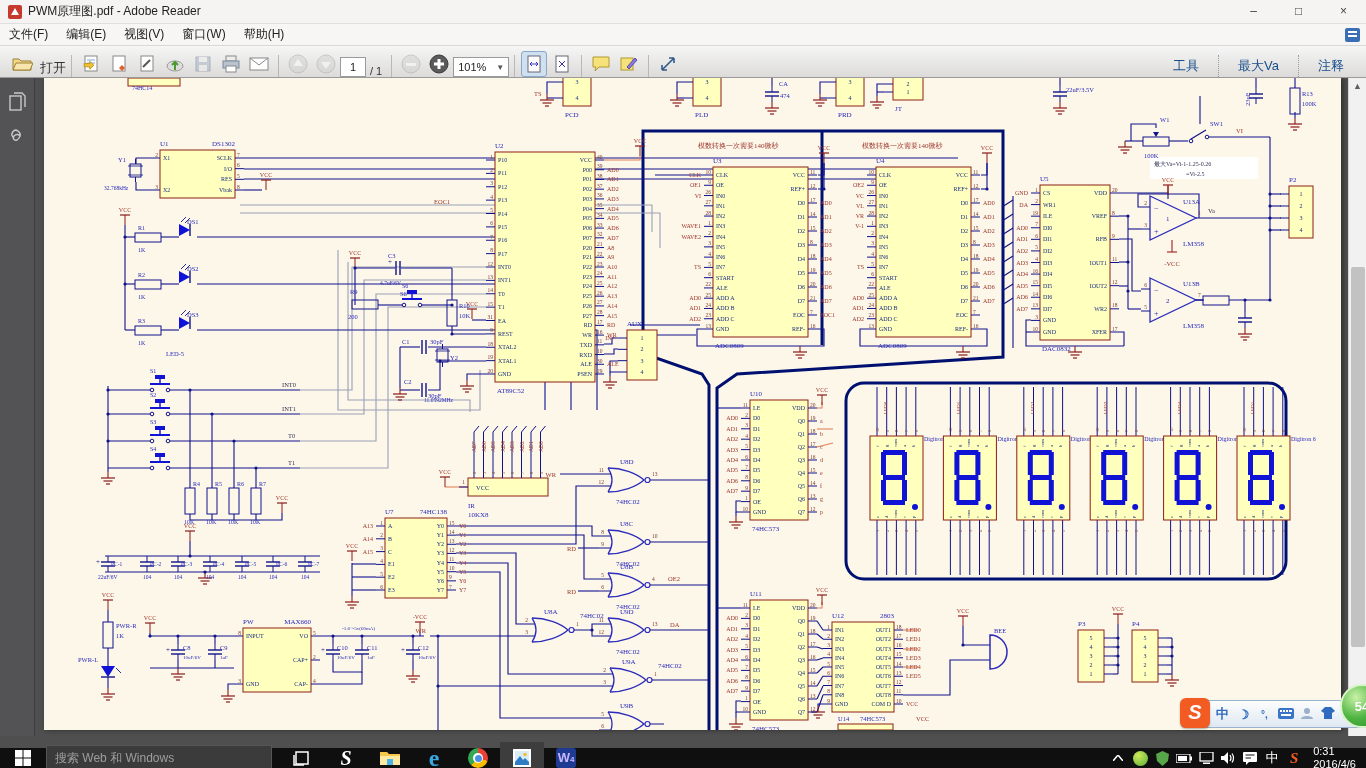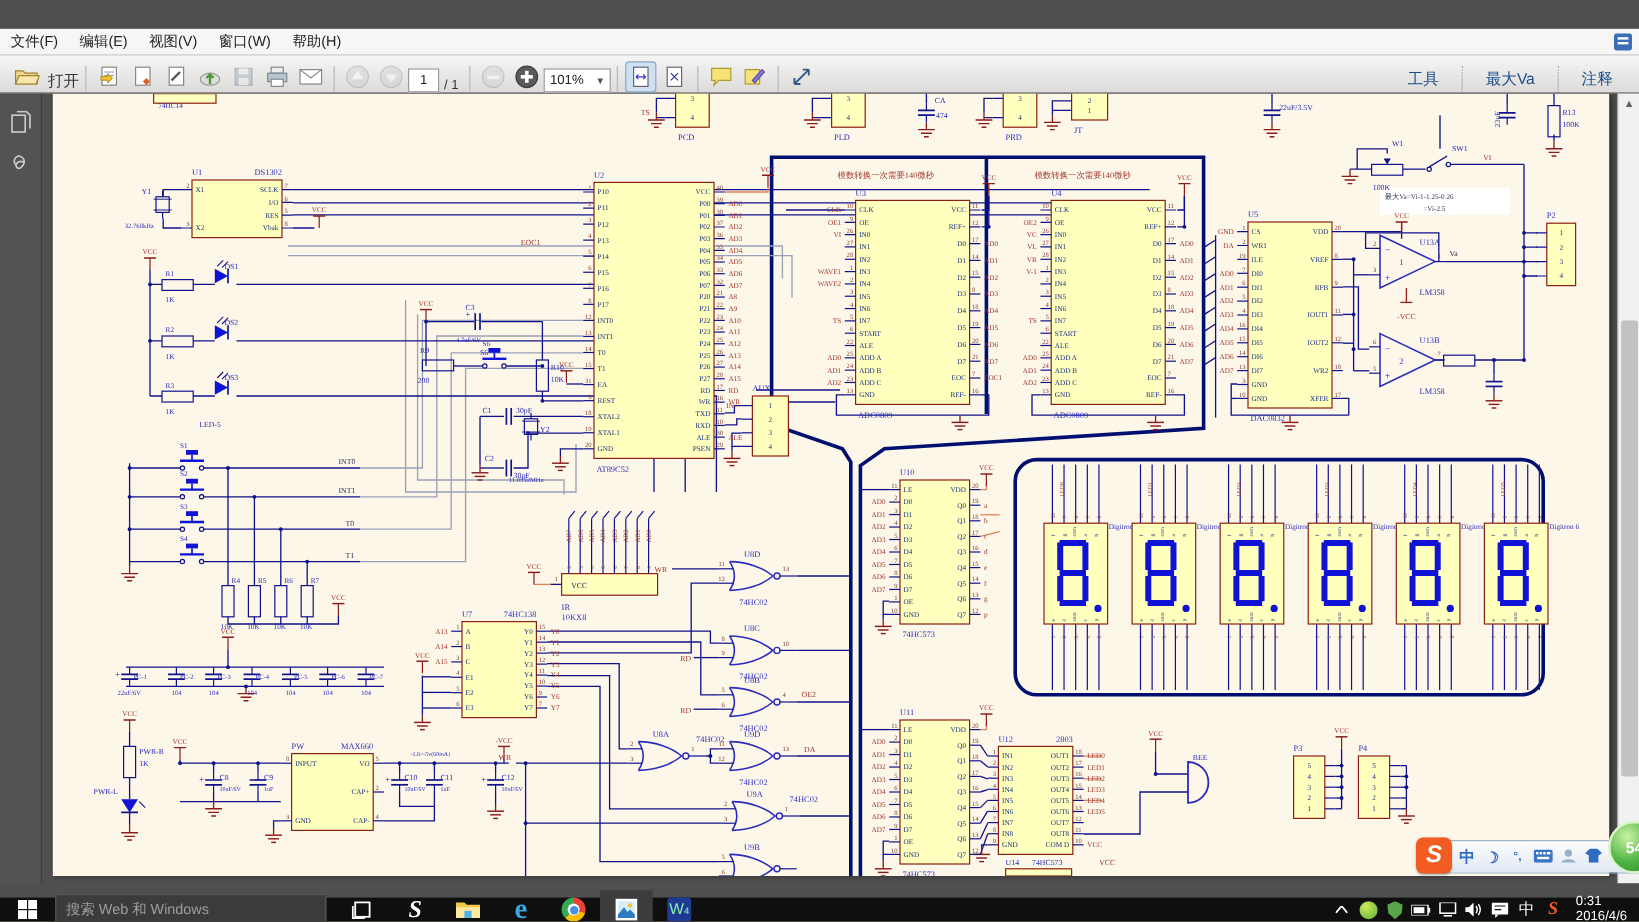--- a/index.html
+++ b/index.html
@@ -53,20 +53,29 @@
 .sogoubar{position:absolute;left:1181px;top:700px;width:190px;height:28px;background:linear-gradient(#fdfdfd,#dfe8f2);border:1px solid #9ab4d0;border-radius:4px;display:flex;align-items:center;z-index:5}
 .sg-logo{width:30px;height:30px;background:#f25c22;border-radius:6px;color:#fff;font-weight:bold;font-style:italic;font-size:20px;text-align:center;line-height:28px;margin:-3px 2px 0 -2px;box-shadow:0 1px 2px rgba(0,0,0,.3)}
 .sg-item{width:21px;text-align:center;color:#2f6bbf;font-size:13px;font-weight:bold}
 .floatball{position:absolute;left:1340px;top:684px;width:44px;height:44px;border-radius:50%;background:radial-gradient(circle at 35% 28%,#c9f2a6,#4db341 55%,#2f8f2c);border:2px solid #d9f5c8;color:#fff;font-size:13px;font-weight:bold;display:flex;align-items:center;justify-content:center;z-index:6}
 </style>
 </head>
 <body>
 
 <div id="screen">
 
+  <div class="titlebar">
+    <div class="appicon"></div>
+    <span class="title">PWM原理图.pdf - Adobe Reader</span>
+    <div class="winbtns">
+      <div class="winbtn">–</div>
+      <div class="winbtn">□</div>
+      <div class="winbtn">×</div>
+    </div>
+  </div>
 
   <div class="menubar">
     <span class="menuitem">文件(F)</span>
     <span class="menuitem">编辑(E)</span>
     <span class="menuitem">视图(V)</span>
     <span class="menuitem">窗口(W)</span>
     <span class="menuitem">帮助(H)</span>
     <div class="menuright"></div>
   </div>
 
@@ -2385,21 +2394,21 @@
     </div>
     <div class="taskslot running active">
         <svg width="20" height="20">
           <rect x="1" y="1" width="18" height="18" fill="#fff"></rect>
           <rect x="3" y="3" width="14" height="14" fill="#d8ecf8"></rect>
           <path d="M3 14 L8 8 L11 12 L13 10 L17 14 L17 17 L3 17 Z" fill="#2e7cc2"></path>
           <circle cx="13" cy="6.5" r="1.8" fill="#f2c230"></circle>
         </svg>
       </div>
     <div class="taskslot running">
-        <div style="width:20px;height:20px;background:#1f3a93;border-radius:3px;color:#86efac;text-align:center;line-height:20px;font-size:13px;font-weight:normal">W<span style="font-size:8px">4</span></div>
+        <div style="width:20px;height:20px;background:#1f3a93;border-radius:3px;color:#c4b5fd;text-align:center;line-height:20px;font-size:13px;font-weight:bold">W<span style="font-size:8px">4</span></div>
       </div>
     <div class="tray">
       <div class="trayicon">
           <svg width="10" height="6">
             <path d="M0 6 L5 0 L10 6" fill="none" stroke="#fff" stroke-width="1.5"></path>
           </svg>
         </div>
       <div class="trayicon">
           <div style="width:15px;height:15px;border-radius:50%;background:radial-gradient(circle at 35% 30%,#cfe85a,#58b038)"></div>
         </div>

